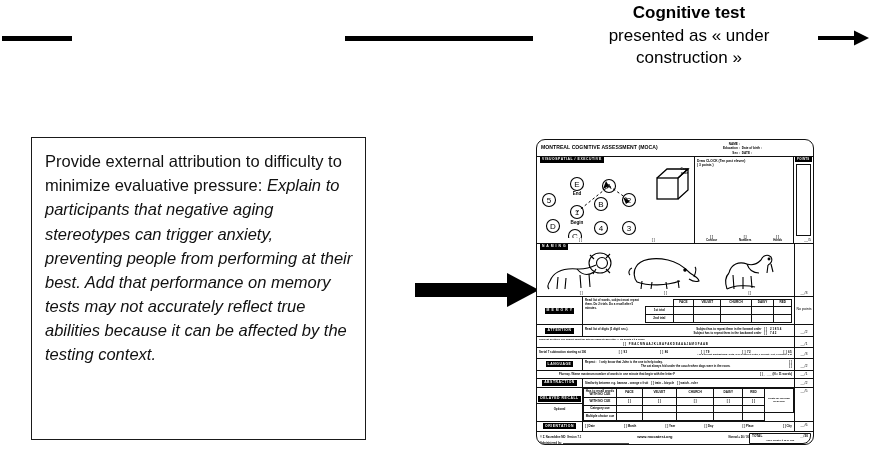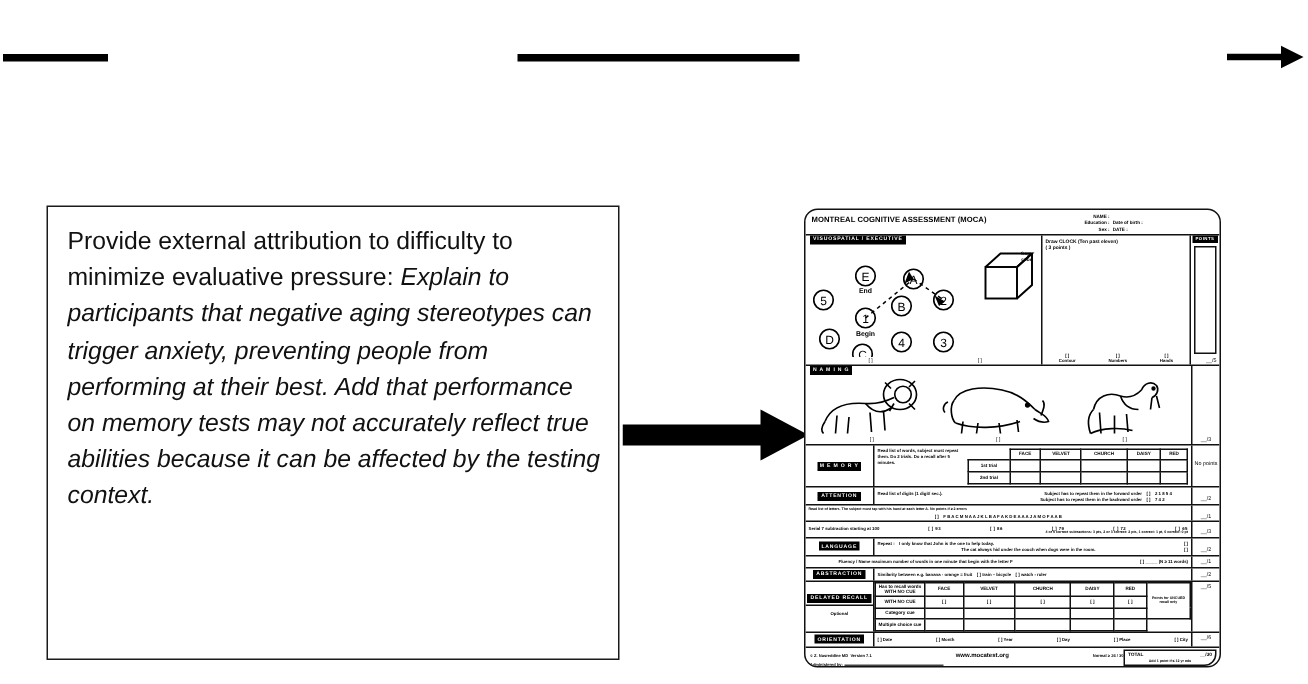--- a/index.html
+++ b/index.html
@@ -64,21 +64,21 @@
   #top-arrow {
     position: absolute;
     left: 818px; top: 29px;
     width: 52px; height: 18px;
   }
 
   
   #intervention-box {
     position: absolute;
     left: 31px; top: 137px;
-    width: 382px; height: 303px;
+    width: 335px; height: 303px;
     border: 1.5px solid #1a1a1a;
     background: #fff;
     box-sizing: border-box;
     padding: 11px 12px 8px 13px;
   }
   #intervention-text {
     font-size: 16.5px;
     line-height: 1.465;
     color: #111;
   }
@@ -322,20 +322,25 @@
   }
   #admin-line { border-bottom: 0.6px solid #444; display: inline-block; width: 66px; }
 </style>
 </head>
 <body>
 
 <div id="top-banner">
   <div class="rule" id="rule-left"></div>
   <div class="rule" id="rule-mid"></div>
 
+  <div id="cog-block">
+    <span id="cog-title">Cognitive test</span>
+    <span id="cog-sub">presented as « under</span>
+    <span id="cog-sub">construction »</span>
+  </div>
 
   <svg id="top-arrow" viewBox="0 0 52 18">
     <line x1="0" y1="9" x2="40" y2="9" stroke="#000" stroke-width="4.2"></line>
     <polygon points="36,1.5 51,9 36,16.5" fill="#000"></polygon>
   </svg>
 </div>
 
 <div id="intervention-box">
   <div id="intervention-text">
     <span class="lead">Provide external attribution to difficulty to minimize evaluative pressure:</span><span class="script"> Explain to participants that negative aging stereotypes can trigger anxiety, preventing people from performing at their best. Add that performance on memory tests may not accurately reflect true abilities because it can be affected by the testing context.</span>

